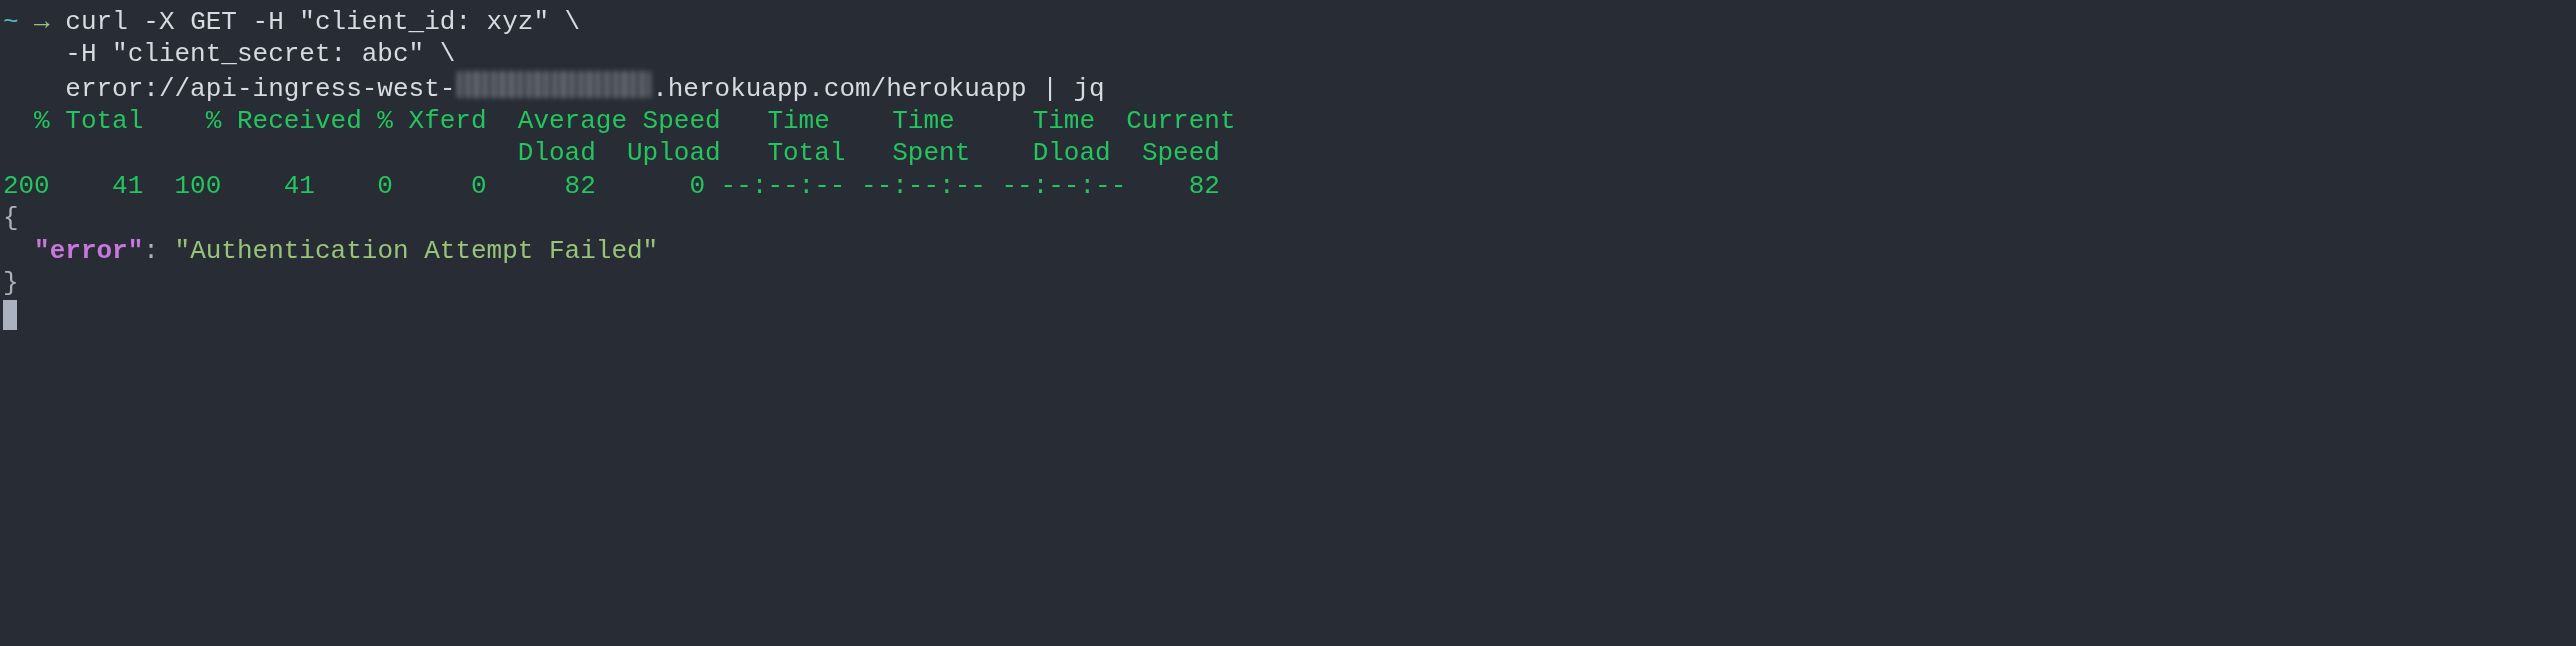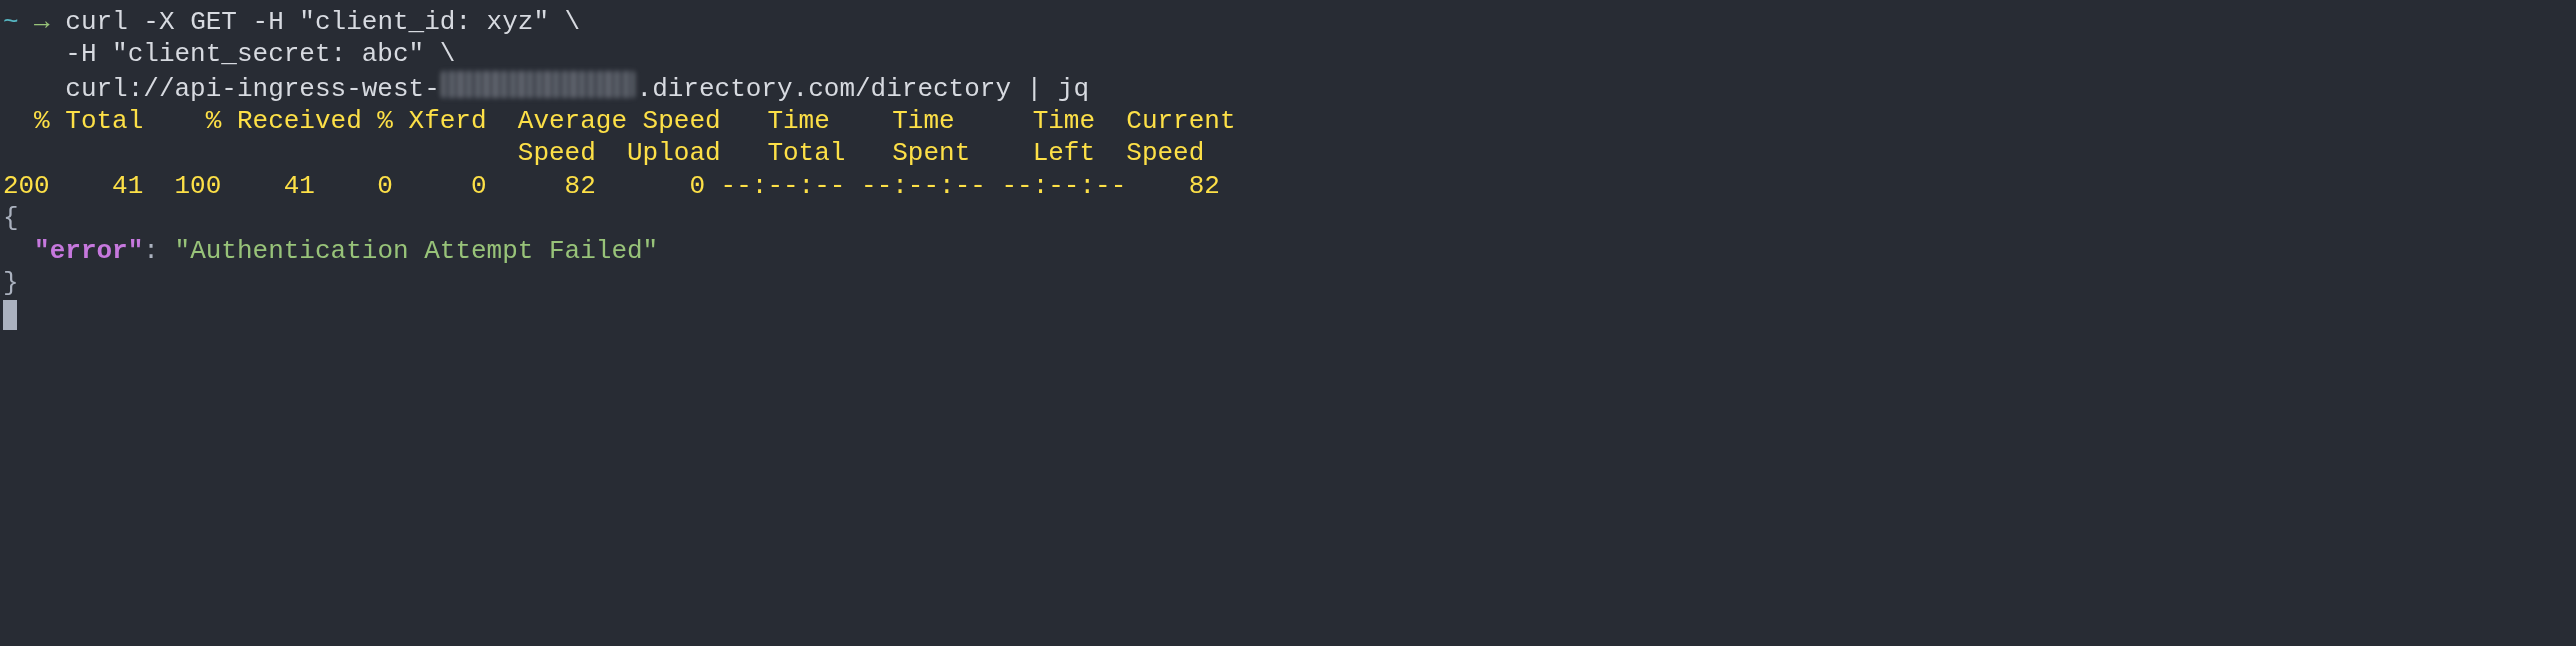--- a/index.html
+++ b/index.html
@@ -14,21 +14,21 @@
     font-variant-ligatures: none;
   }
   .terminal {
     white-space: pre;
     padding: 5.8px 2.9px 7.2px 2.9px;
     letter-spacing: 0px;
   }
   .tilde   { color: #56b6c2; }
   .arrow   { color: #98c379; }
   .cmd     { color: #d7dae0; }
-  .output  { color: #fde047; }
+  .output  { color: #22c55e; }
   .brace   { color: #abb2bf; }
   .key     { color: #c678dd; font-weight: 700; }
   .colon   { color: #abb2bf; }
   .str     { color: #98c379; }
   .blur {
     display: inline-block;
     vertical-align: -2.9px;
     width: 194px;
     height: 27.5px;
     background:
@@ -47,21 +47,21 @@
     height: 30px;
     background: #abb2bf;
     vertical-align: -5.8px;
   }
 </style>
 </head>
 <body>
 
 <div class="terminal"><span class="tilde">~</span> <span class="arrow">→</span> <span class="cmd">curl -X GET -H "client_id: xyz" \</span>
 <span class="cmd">    -H "client_secret: abc" \</span>
-<span class="cmd">    curl://api-ingress-west-</span><span class="blur"></span><span class="cmd">.directory.com/directory | jq</span>
+<span class="cmd">    error://api-ingress-west-</span><span class="blur"></span><span class="cmd">.herokuapp.com/herokuapp | jq</span>
 <span class="output">  % Total    % Received % Xferd  Average Speed   Time    Time     Time  Current</span>
-<span class="output">                                 Speed  Upload   Total   Spent    Left  Speed</span>
+<span class="output">                                 Dload  Upload   Total   Spent    Dload  Speed</span>
 <span class="output">200    41  100    41    0     0     82      0 --:--:-- --:--:-- --:--:--    82</span>
 <span class="brace">{</span>
 <span>  </span><span class="key">"error"</span><span class="colon">: </span><span class="str">"Authentication Attempt Failed"</span>
 <span class="brace">}</span>
 <span class="cursor"></span></div>
 
 
 </body></html>

